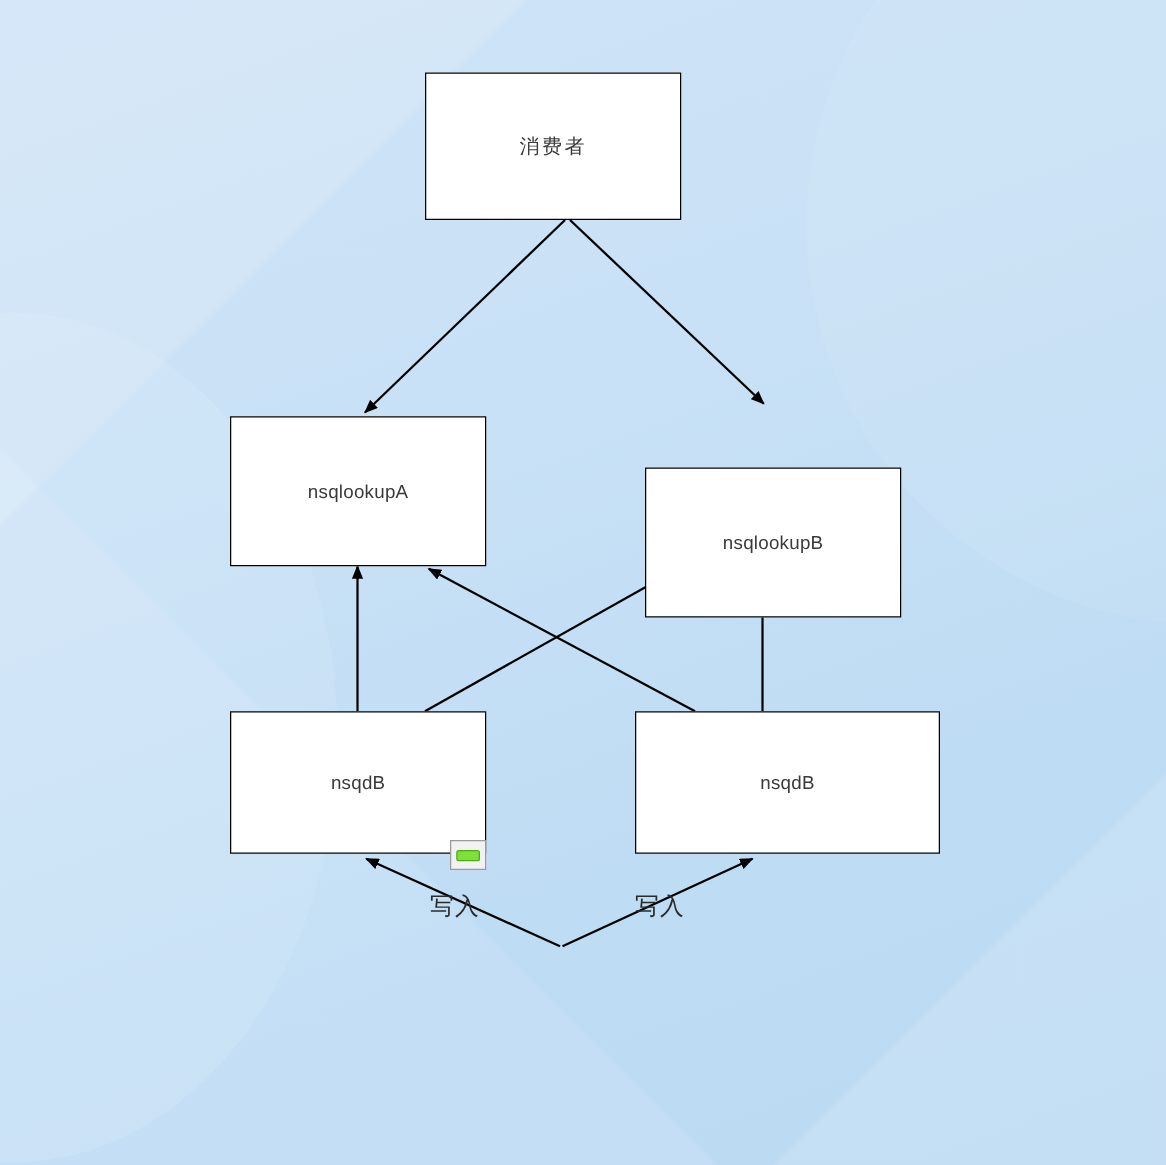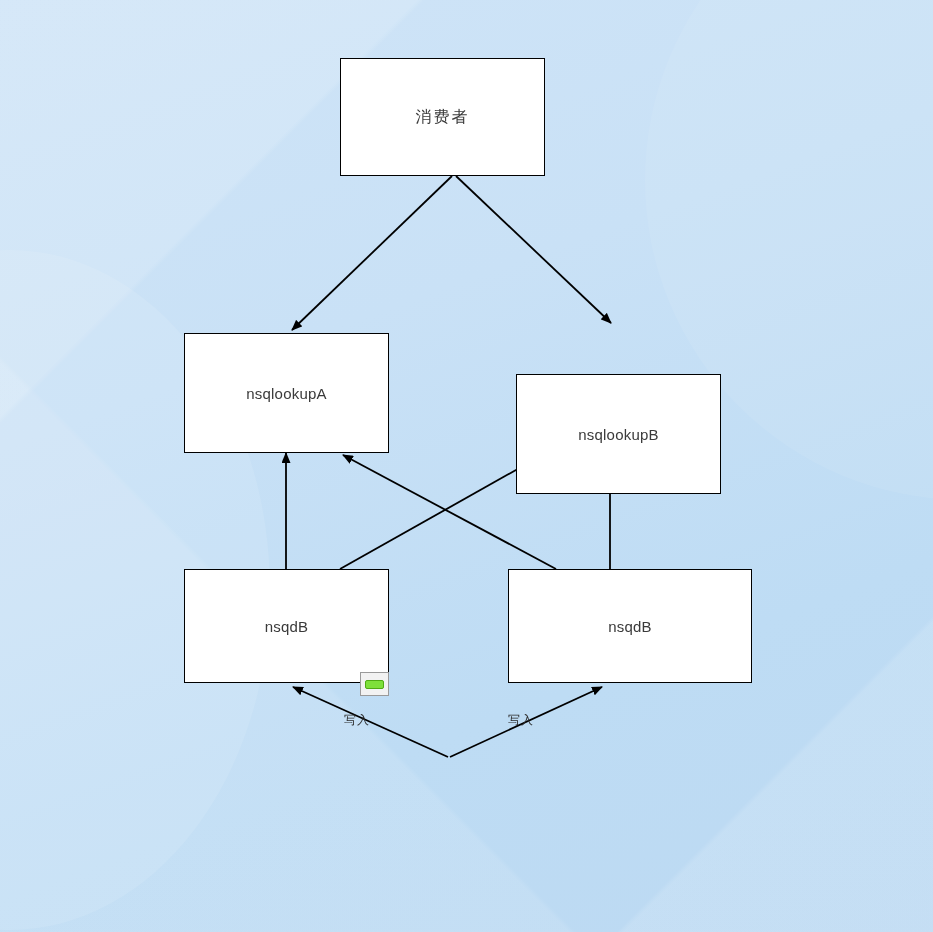--- a/index.html
+++ b/index.html
@@ -71,21 +71,21 @@
   #node-consumer { left: 340px; top: 58px;  width: 205px; height: 118px; }
   #node-lookup-a { left: 184px; top: 333px; width: 205px; height: 120px; }
   #node-lookup-b { left: 516px; top: 326px; width: 205px; height: 120px; margin-top: 48px; }
   #node-nsqd-a   { left: 184px; top: 569px; width: 205px; height: 114px; }
   #node-nsqd-b   { left: 508px; top: 569px; width: 244px; height: 114px; }
   #node-producer { left: 346px; top: 758px; width: 204px; height: 122px; }
 
   .edge-label {
     position: absolute;
     font-family: "DejaVu Sans", "Liberation Sans", sans-serif;
-    font-size: 12px;
+    font-size: 19px;
     color: #2b2b2b;
     letter-spacing: 1px;
     white-space: nowrap;
     z-index: 4;
   }
   #label-write-left  { left: 344px; top: 712px; }
   #label-write-right { left: 508px; top: 712px; }
 
   #status-indicator {
     position: absolute;

